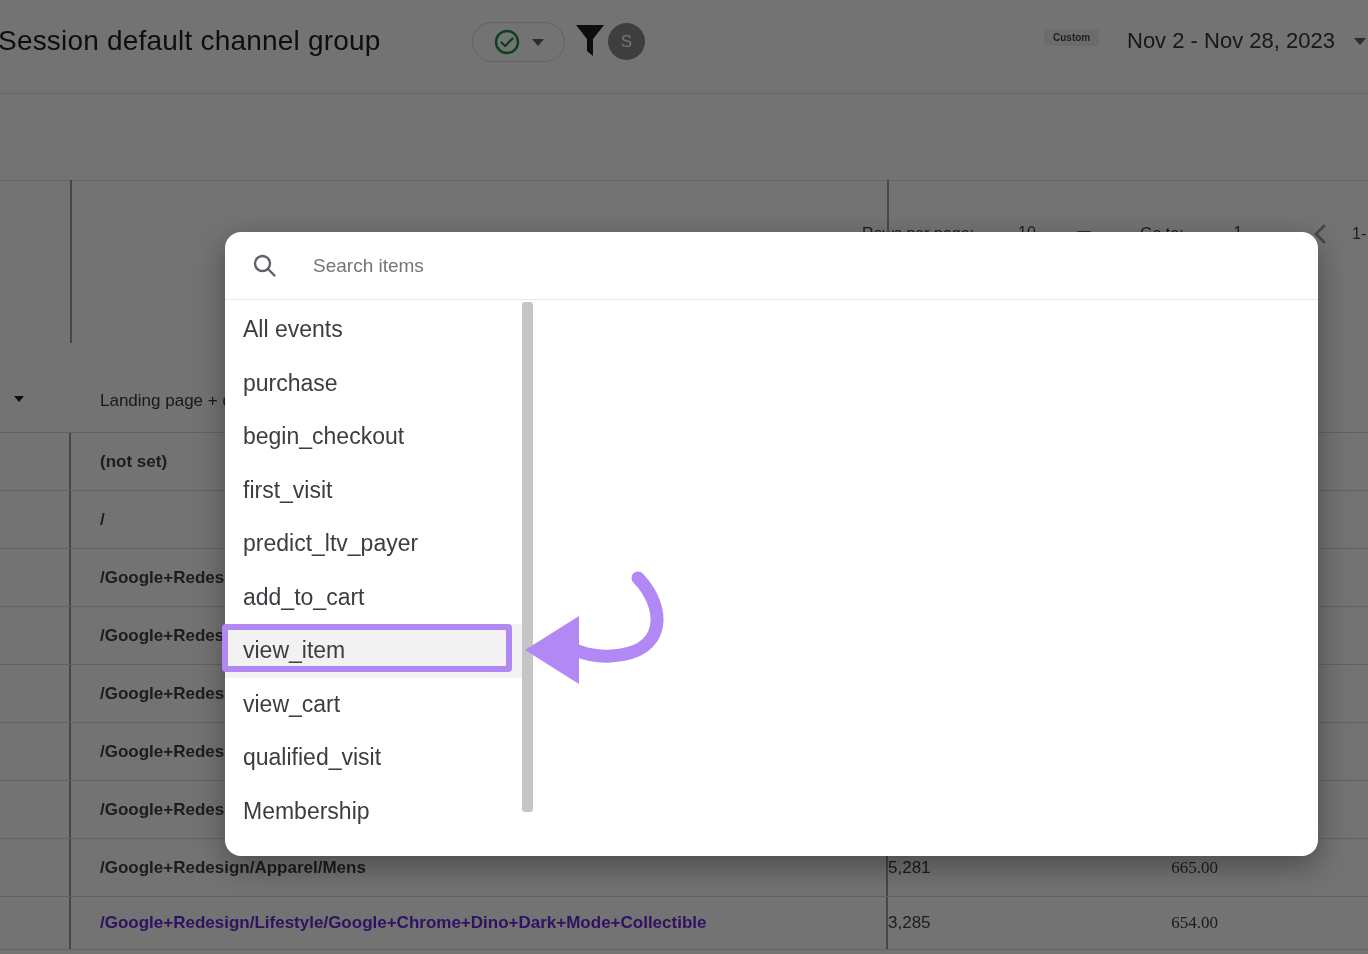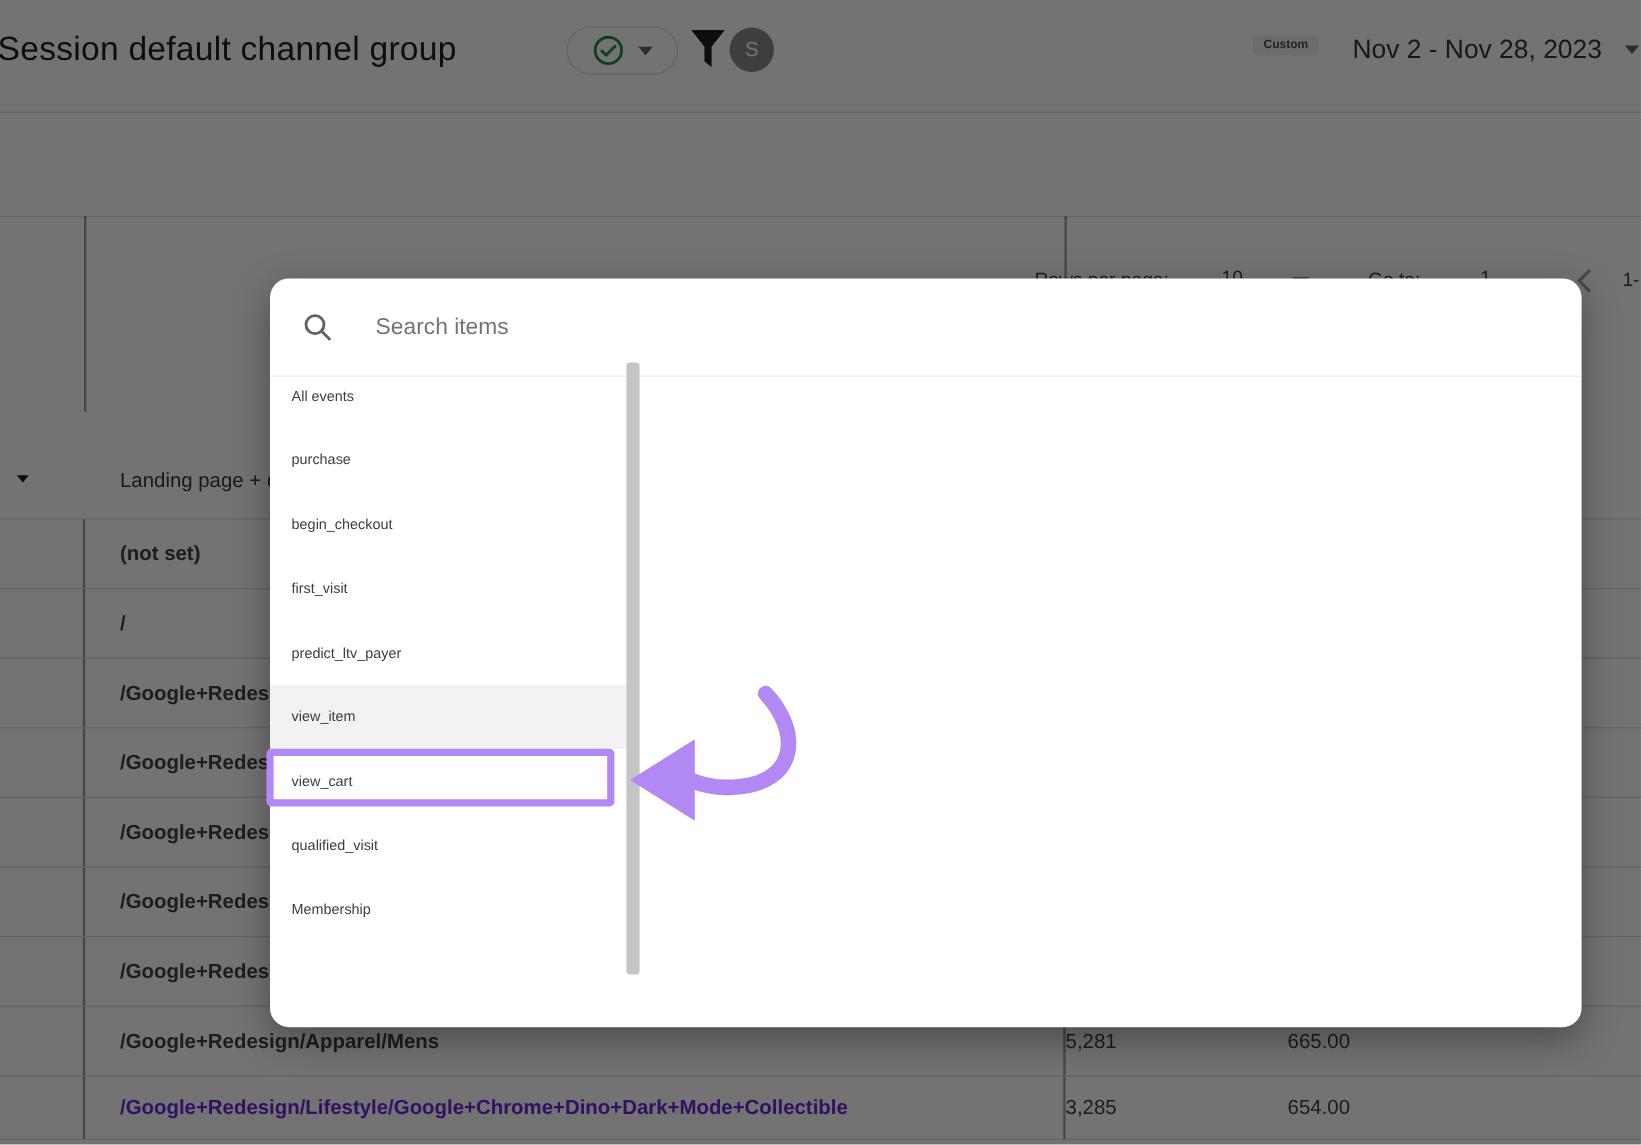--- a/index.html
+++ b/index.html
@@ -43,33 +43,33 @@
   .metric-h { position:absolute; top:204px; font-size:17px; font-weight:bold; color:#303336; }
   .metric-h span { border-bottom:2px dotted #5f6368; padding-bottom:5px; }
 
   
   .rows { position:absolute; left:0; top:432px; width:1368px; border-top:1px solid #d7dadd; }
   .trow { display:flex; height:58px; align-items:center; border-bottom:1px solid #d7dadd; font-size:17px; color:#3c4043; }
   .trow.cut { height:53px; }
   .c-check { width:71px; height:100%; border-right:2px solid #9aa0a6; flex:none; }
   .c-dim  { width:817px; height:100%; border-right:2px solid #9aa0a6; flex:none; display:flex; align-items:center; padding-left:29px; font-weight:bold; white-space:nowrap; overflow:hidden; }
   .c-m1 { width:185px; text-align:left; flex:none; }
-  .c-m2 { width:243px; text-align:left; flex:none; }
+  .c-m2 { width:243px; text-align:center; flex:none;font-family:Liberation Serif, serif; }
 
   
   .scrim { position:absolute; inset:0; background:rgba(0,0,0,0.55); z-index:5; }
 
   
   .dialog { position:absolute; left:225px; top:232px; width:1093px; height:624px; background:#fff; border-radius:16px; box-shadow:0 10px 30px rgba(0,0,0,.35); z-index:10; overflow:hidden; }
-  .search-row { height:82px; display:flex; align-items:center; padding-left:27px; border-bottom:1px solid #e8e8ee; }
+  .search-row { height:68px; display:flex; align-items:center; padding-left:27px; border-bottom:1px solid #e8e8ee; }
   .search-row svg { flex:none; }
   .search-input { border:none; outline:none; margin-left:36px; font-size:19px; color:#202124; font-family:"Liberation Sans",sans-serif; width:600px; background:transparent; }
   .search-input::placeholder { color:#757575; }
   .list { position:absolute; left:0; top:71px; width:297px; }
-  .litem { height:53.5px; display:flex; align-items:center; padding-left:18px; font-size:12px; color:#3a3d41; white-space:nowrap; }
+  .litem { height:53.5px; display:flex; align-items:center; padding-left:18px; font-size:23px; color:#3a3d41; white-space:nowrap; }
   .litem.selected { background:#f2f2f2; }
   .scrollbar { position:absolute; left:297px; top:70px; width:11px; height:510px; background:#c5c5c5; border-radius:3px; }
 
   
   .hl-box { position:absolute; left:222px; top:624px; width:290px; height:48px; border:6px solid #b288f4; border-radius:4px; z-index:20; }
   .arrow-svg { position:absolute; left:515px; top:560px; z-index:20; pointer-events:none; }
 </style>
 </head>
 <body>
 
@@ -197,20 +197,21 @@
       </svg>
       <input class="search-input" type="text" placeholder="Search items" style="">
     </div>
 
     <div class="list">
       <div class="litem">All events</div>
       <div class="litem">purchase</div>
       <div class="litem">begin_checkout</div>
       <div class="litem">first_visit</div>
       <div class="litem">predict_ltv_payer</div>
+      <div class="litem">add_to_cart</div>
       <div class="litem selected">view_item</div>
       <div class="litem">view_cart</div>
       <div class="litem">qualified_visit</div>
       <div class="litem">Membership</div>
     </div>
 
     <div class="scrollbar"></div>
   </div>
 
   <div class="hl-box"></div>

